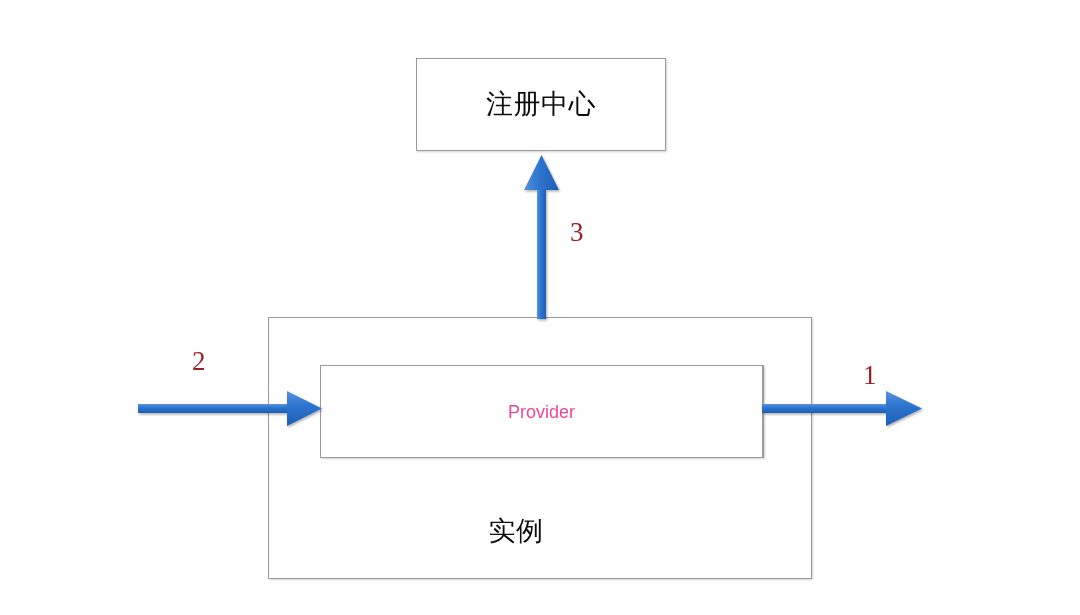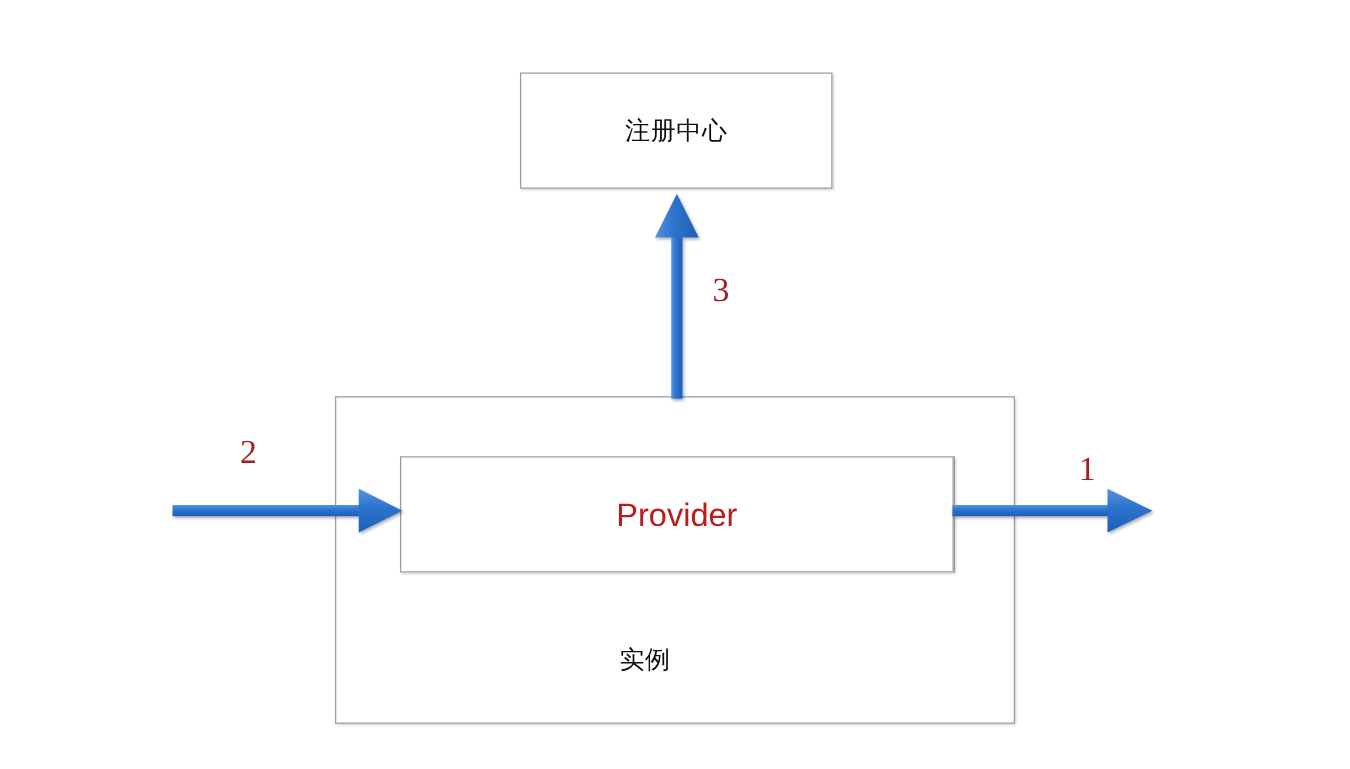--- a/index.html
+++ b/index.html
@@ -71,29 +71,29 @@
     display: flex;
     align-items: center;
     justify-content: center;
     box-sizing: border-box;
   }
   #provider-cell {
     border-right: 1px solid #9b9b9b;
   }
 
   .cjk-label {
-    font-size: 20px;
+    font-size: 27px;
     color: #0d0d0d;
     line-height: 1;
     letter-spacing: 0.5px;
     white-space: nowrap;
   }
   .latin-label {
-    font-size: 26px;
-    color: #b91c1c;
+    font-size: 18px;
+    color: #ec4899;
     line-height: 1;
     white-space: nowrap;
   }
 
   
   #instance-caption {
     position: absolute;
     left: 268px;
     top: 518px;
     width: 496px;

